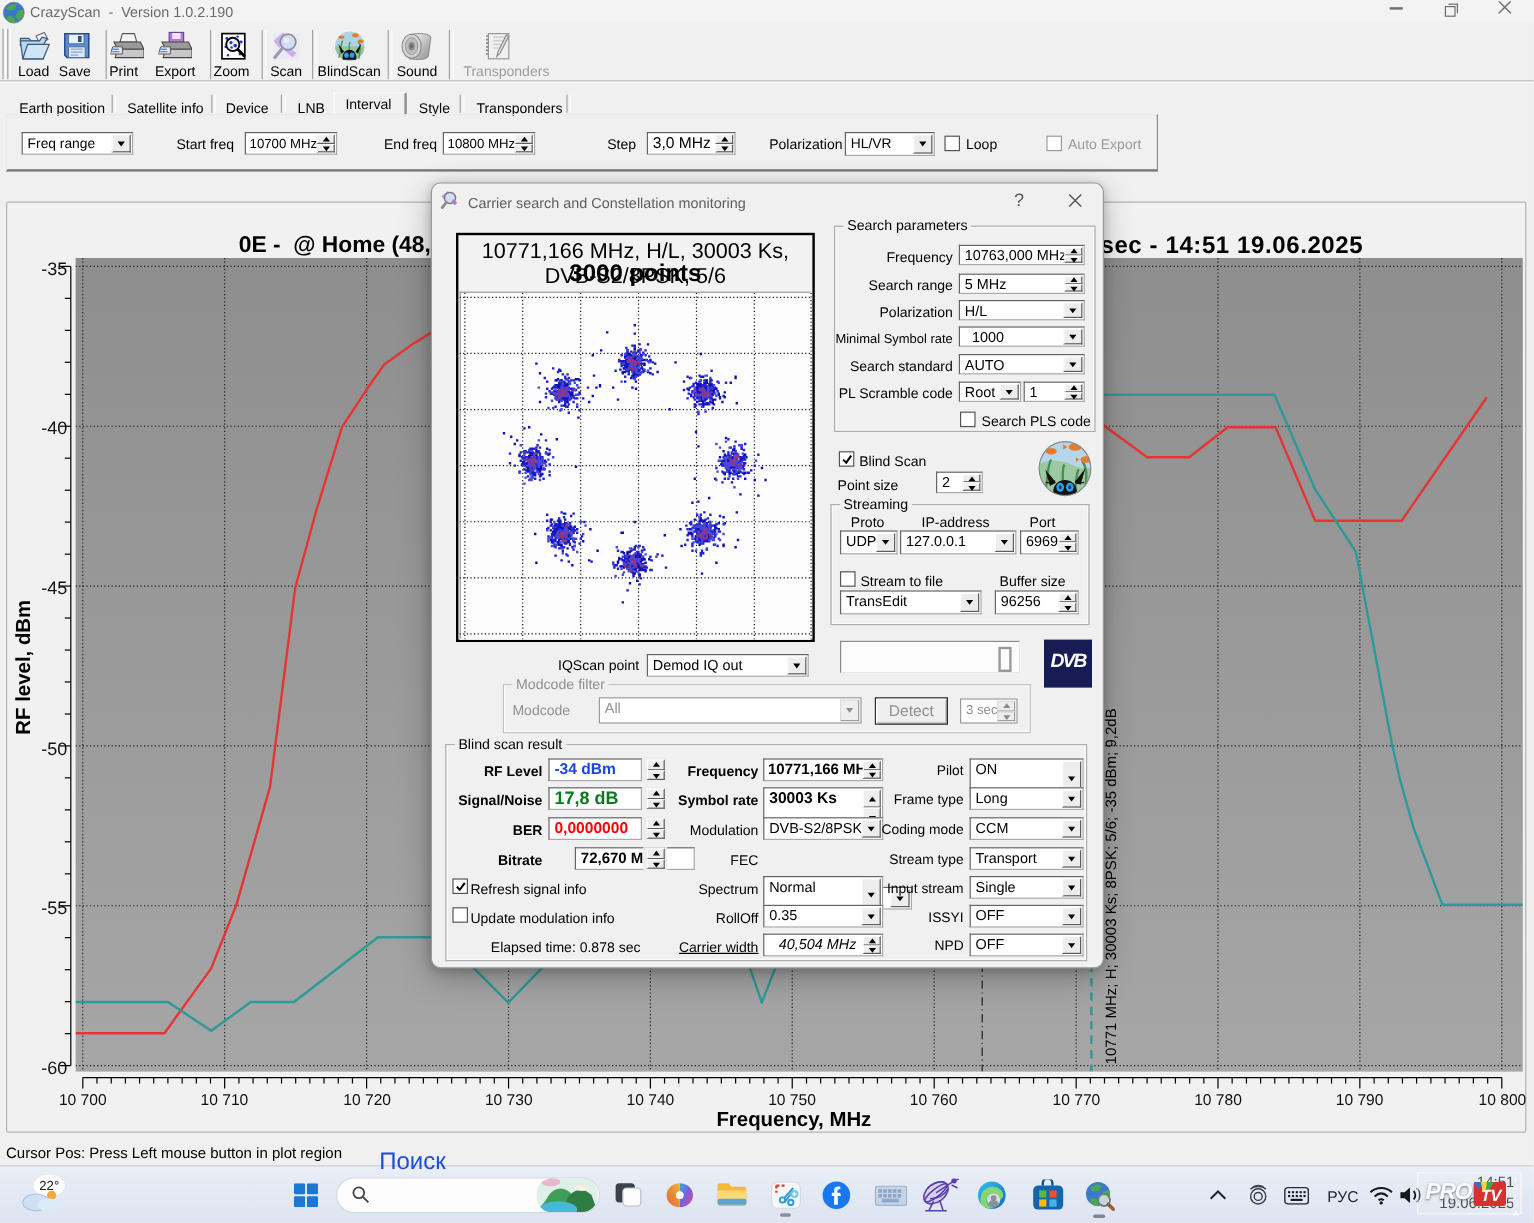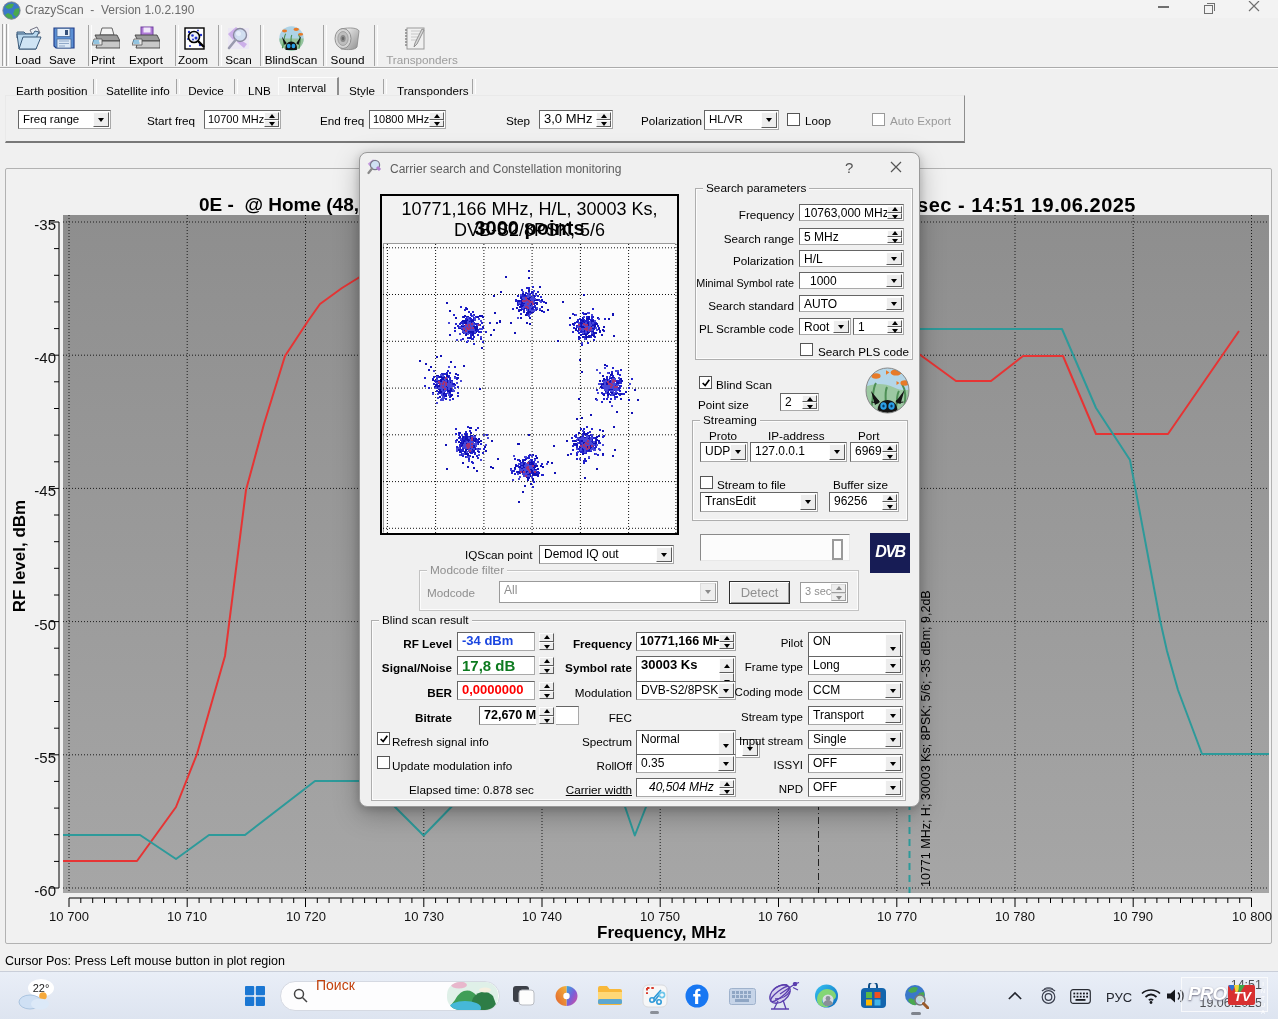--- a/index.html
+++ b/index.html
@@ -627,21 +627,21 @@
       <rect x="0" y="10.8" width="9.2" height="9.2" rx="1"></rect>
       <rect x="10.8" y="10.8" width="9.2" height="9.2" rx="1"></rect>
     </g>
   </svg>
 
 <div class="ab" style="left:280px;top:981px;width:220px;height:30px;background:#fdfdfe;border:1px solid #d5d9e2;border-radius:15px;box-sizing:border-box"></div>
 <svg class="ab" style="left:293px;top:988px" width="15" height="15" viewBox="0 0 15 15">
     <circle cx="6" cy="6" r="4.5" fill="none" stroke="#444" stroke-width="1.5"></circle>
     <path d="M9.5 9.5L14 14" stroke="#444" stroke-width="1.5"></path>
   </svg>
-<div class="ab" style="left:316px;top:977px;font-size:14px;color:#c2410c">Поиск</div>
+<div class="ab" style="left:316px;top:957px;font-size:20px;color:#1d4ed8">Поиск</div>
 <svg class="ab" style="left:447px;top:982px" width="51" height="28" viewBox="0 0 51 28">
  <defs>
       <clipPath id="se">
         <rect x="0" y="0" width="51" height="28" rx="13"></rect>
       </clipPath>
     </defs>
  <g clip-path="url(#se)">
   <rect width="51" height="28" fill="#dff0e8"></rect>
   <ellipse cx="12" cy="3" rx="8" ry="3.5" fill="#e8b7cc"></ellipse>
   <path d="M8 18C14 6 24 6 30 14L34 28H0z" fill="#3f9e57"></path>

